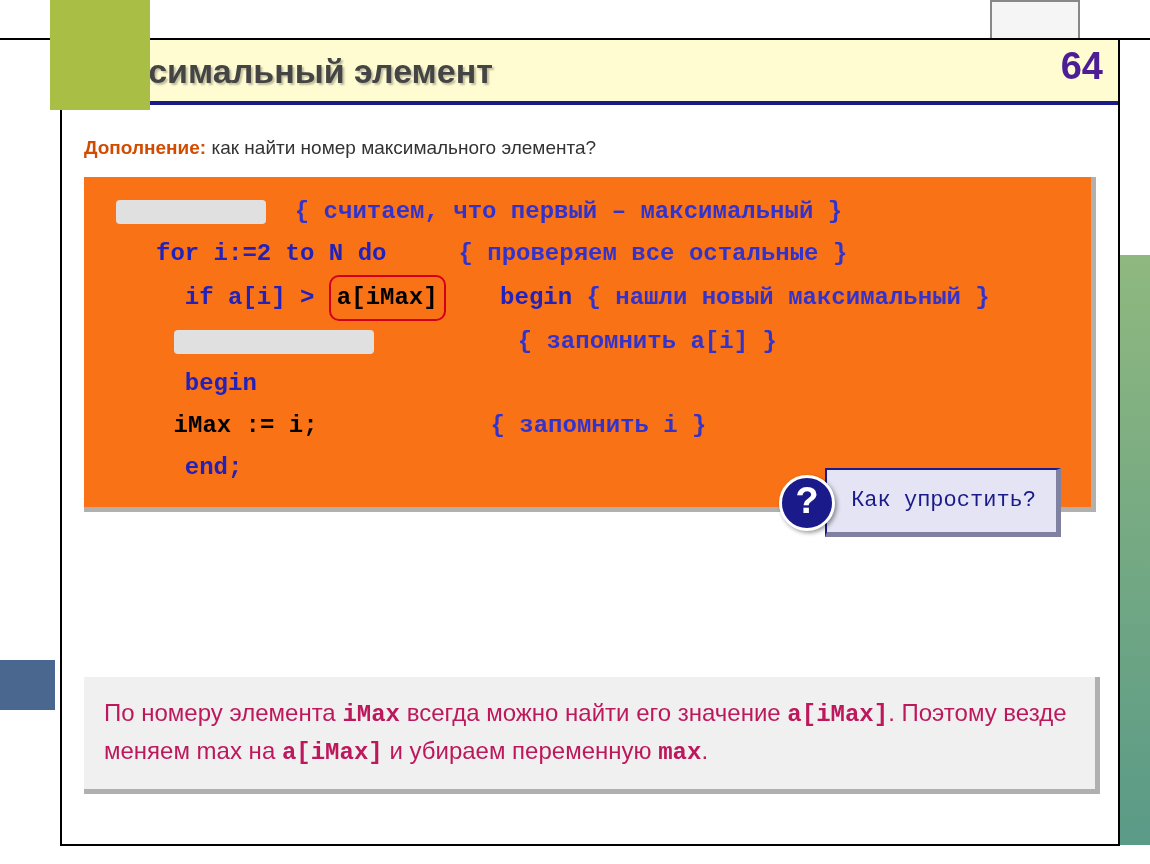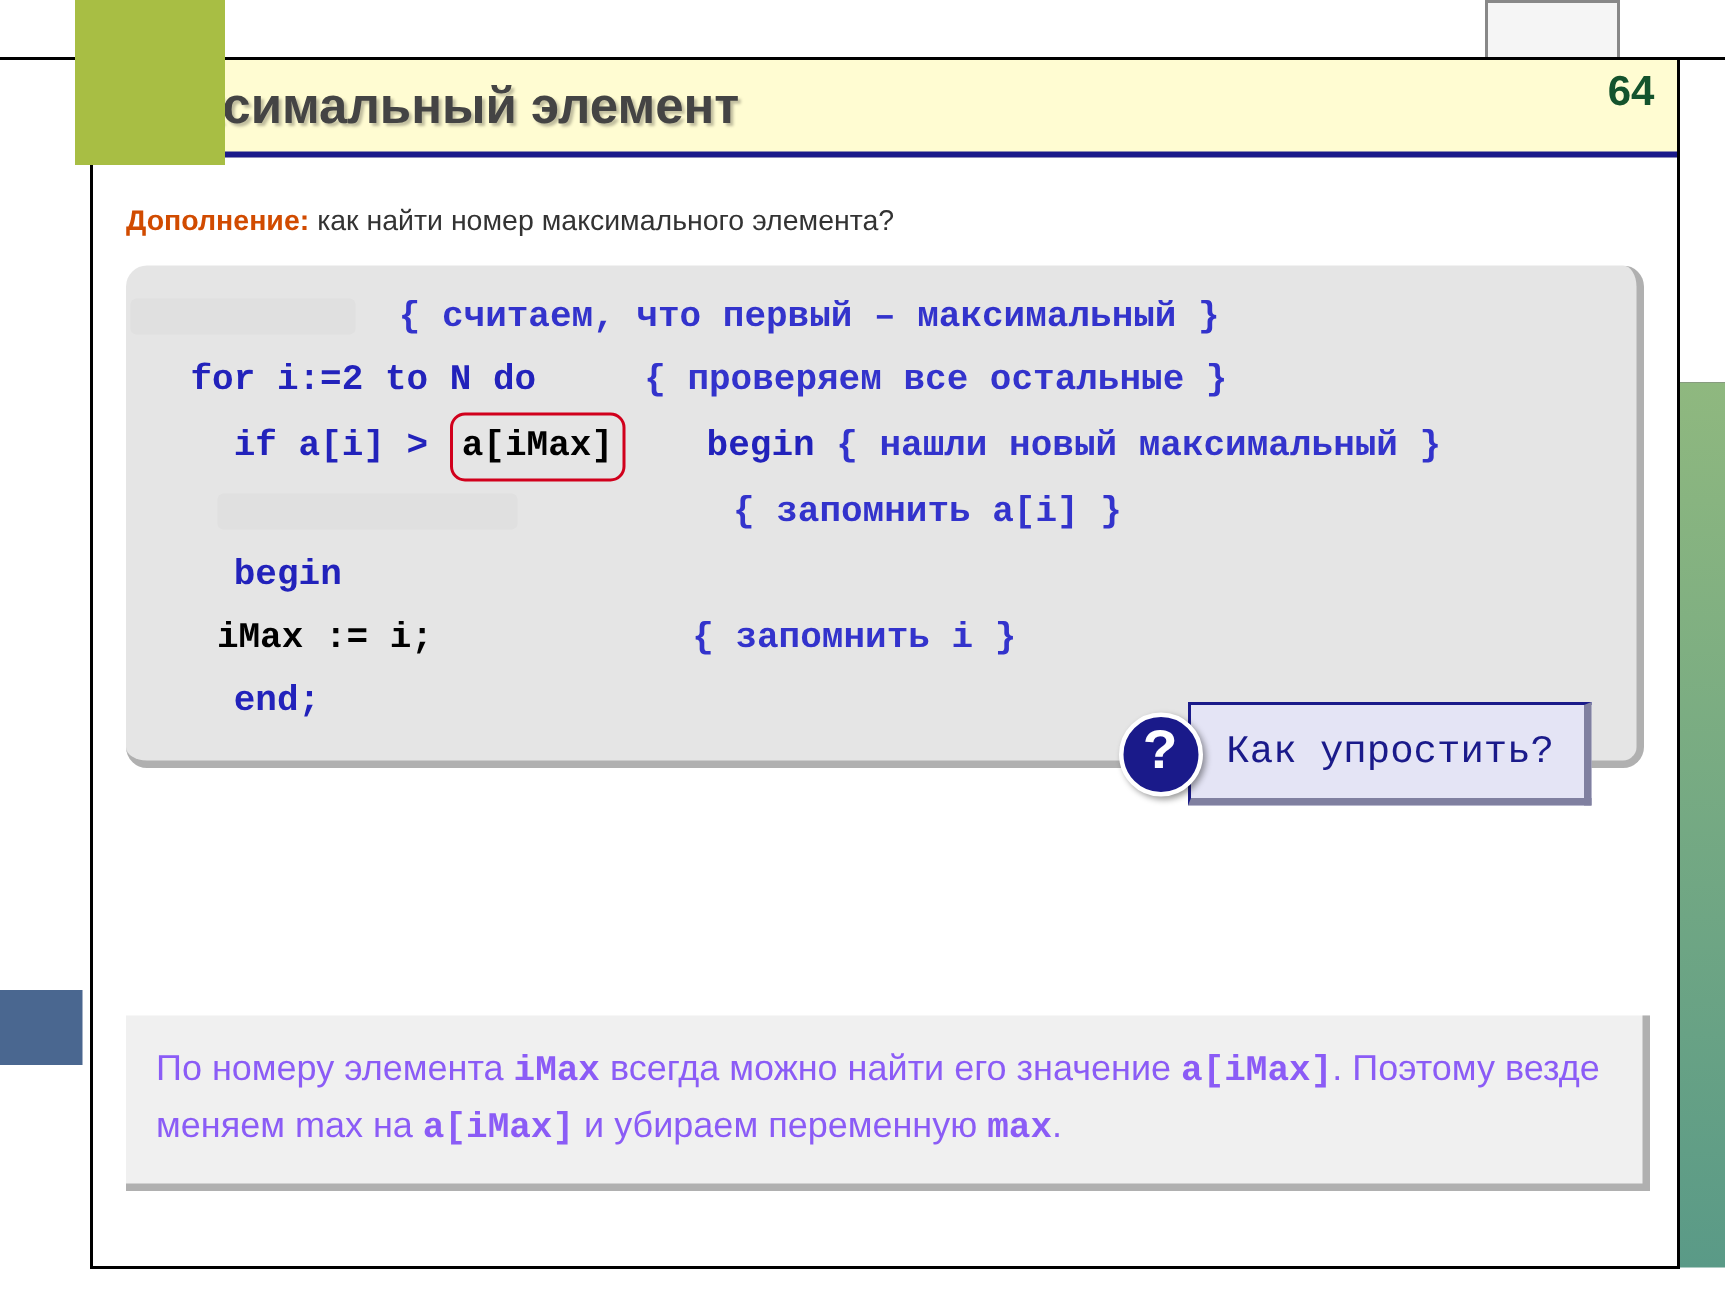--- a/index.html
+++ b/index.html
@@ -56,23 +56,23 @@
     width: 1060px;
     height: 808px;
     border: 2px solid #000;
     background: #fff;
     z-index: 2;
   }
   .page-number {
     position: absolute;
     top: 5px;
     right: 15px;
-    font-size: 28px;
-    font-weight: bold;
-    color: #14532d;
+    font-size: 38px;
+    font-weight: bold;
+    color: #4c1d95;
   }
   .header-band {
     height: 65px;
     background: #fffcd2;
     border-bottom: 4px solid #1a1a8a;
     padding: 12px 0 0 22px;
   }
   .slide-title {
     font-size: 34px;
     font-weight: bold;
@@ -84,29 +84,28 @@
     font-size: 19px;
   }
   .sub-label {
     color: #d14b00;
     font-weight: bold;
   }
   .sub-text { color: #333; }
   .code-block {
     position: relative;
     margin: 18px 22px 0 22px;
-    background: #e5e5e5;
+    background: #f97316;
     border-right: 5px solid #b0b0b0;
     border-bottom: 5px solid #b0b0b0;
-    padding: 14px 20px 18px 3px;
+    padding: 14px 20px 18px 32px;
     font-family: "Courier New", monospace;
     font-size: 24px;
     font-weight: bold;
     line-height: 42px;
-    border-radius: 14px;
   }
   .kw { color: #2222bb; margin-left: 40px; }
   .comment { color: #3333cc; font-weight: bold; }
   .gray-box {
     display: inline-block;
     background: #e0e0e0;
     width: 150px;
     height: 24px;
     vertical-align: middle;
     border-radius: 4px;
@@ -149,35 +148,35 @@
     margin-right: -10px;
     z-index: 11;
     box-shadow: 2px 2px 4px rgba(0,0,0,0.4);
   }
   .callout-box {
     background: #e4e4f5;
     border: 2px solid #1a1a8a;
     border-right: 5px solid #8080a0;
     border-bottom: 5px solid #8080a0;
     padding: 10px 20px 10px 24px;
-    font-size: 26px;
+    font-size: 22px;
     color: #1a1a8a;
     font-weight: normal;
   }
   .explain-box {
     position: absolute;
     left: 22px;
     bottom: 50px;
     width: 1016px;
     background: #f0f0f0;
     border-right: 5px solid #b0b0b0;
     border-bottom: 5px solid #b0b0b0;
     padding: 18px 20px;
     font-size: 24px;
-    color: #8b5cf6;
+    color: #be185d;
     line-height: 36px;
   }
   .mono { font-family: "Courier New", monospace; font-weight: bold; }
   .line-top {
     position: absolute;
     top: 38px;
     left: 0;
     width: 1150px;
     border-top: 2px solid #000;
     z-index: 4;

